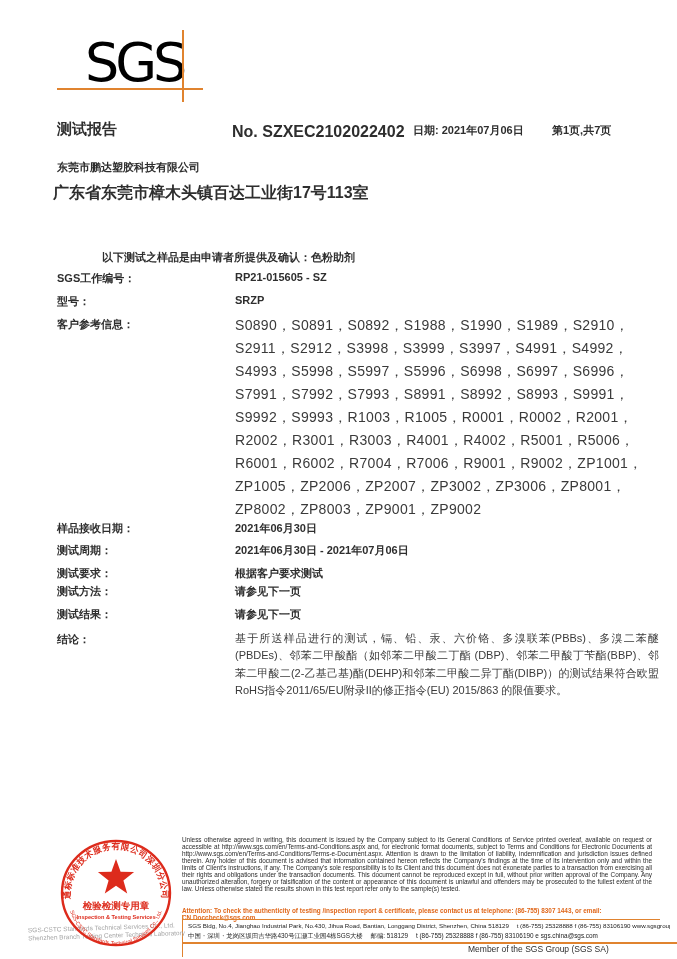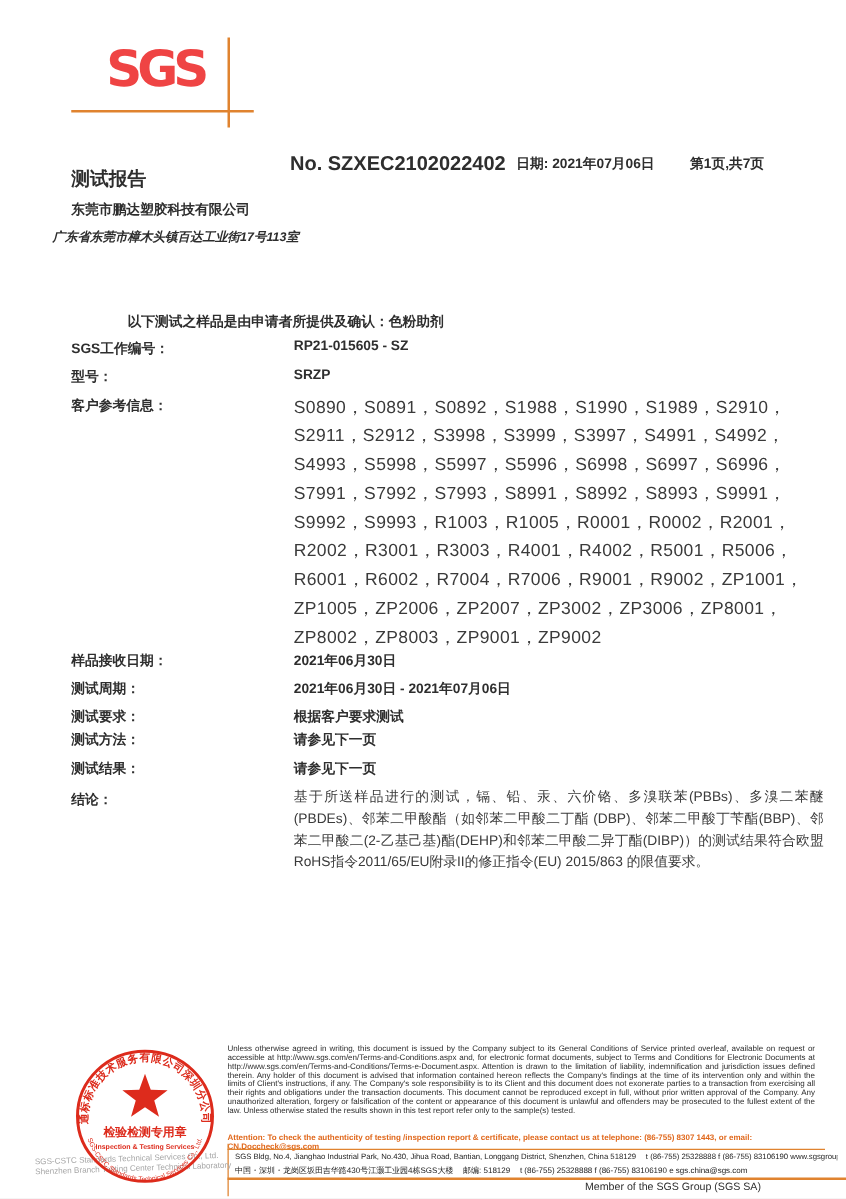--- a/index.html
+++ b/index.html
@@ -2,34 +2,34 @@
 <html><head>
 <meta charset="utf-8">
 <style>
   html,body{margin:0;padding:0;background:#e8e8e8;}
   .page{
     position:relative;width:677px;height:959px;margin:0 auto;background:#ffffff;
     font-family:"Liberation Sans","DejaVu Sans",sans-serif;color:#333;overflow:hidden;
   }
   
   .logo-text{
-    position:absolute;left:85px;top:36px;font-size:40px;line-height:1;
-    font-weight:bold;letter-spacing:-4px;color:#ef4444;
+    position:absolute;left:85px;top:36px;font-size:54px;line-height:1;
+    font-weight:normal;letter-spacing:-4px;color:#000000;
     font-family:"DejaVu Sans","Liberation Sans",sans-serif;
   }
   .logo-hline{position:absolute;left:57px;top:88px;width:146px;height:2px;background:#e0832f;}
   .logo-vline{position:absolute;left:182px;top:30px;width:2px;height:72px;background:#e0832f;}
   
-  .doc-title{position:absolute;left:57px;top:120px;font-size:15px;font-weight:bold;color:#2e2e2e;margin-top:14px;}
+  .doc-title{position:absolute;left:57px;top:120px;font-size:15px;font-weight:bold;color:#2e2e2e;}
   .report-no{position:absolute;left:232px;top:123px;font-size:16px;font-weight:bold;color:#2e2e2e;}
   .report-date{position:absolute;left:413px;top:123px;font-size:11px;font-weight:bold;color:#2e2e2e;}
   .report-page{position:absolute;left:552px;top:123px;font-size:11px;font-weight:bold;color:#2e2e2e;}
   
   .applicant-name{position:absolute;left:57px;top:160px;font-size:11px;font-weight:bold;color:#2e2e2e;}
-  .applicant-address{position:absolute;left:42px;top:183px;font-size:10px;font-weight:bold;color:#2e2e2e;font-style:italic;}
+  .applicant-address{position:absolute;left:53px;top:183px;font-size:16px;font-weight:bold;color:#2e2e2e;}
   
   .intro{position:absolute;left:57px;top:250px;font-size:11px;font-weight:bold;color:#2e2e2e;padding-left:45px;}
   .flabel{position:absolute;left:57px;font-size:11px;font-weight:bold;color:#2e2e2e;}
   .fvalue{position:absolute;left:235px;font-size:11px;font-weight:bold;color:#2e2e2e;}
   .ref-lines{position:absolute;left:235px;top:314px;font-size:14px;color:#3a3a3a;}
   .ref-lines div{height:23px;line-height:23px;letter-spacing:.3px;}
   .conclusion{
     position:absolute;left:235px;top:630px;width:424px;font-size:11px;
     line-height:17.3px;color:#3a3a3a;text-align:justify;
   }

